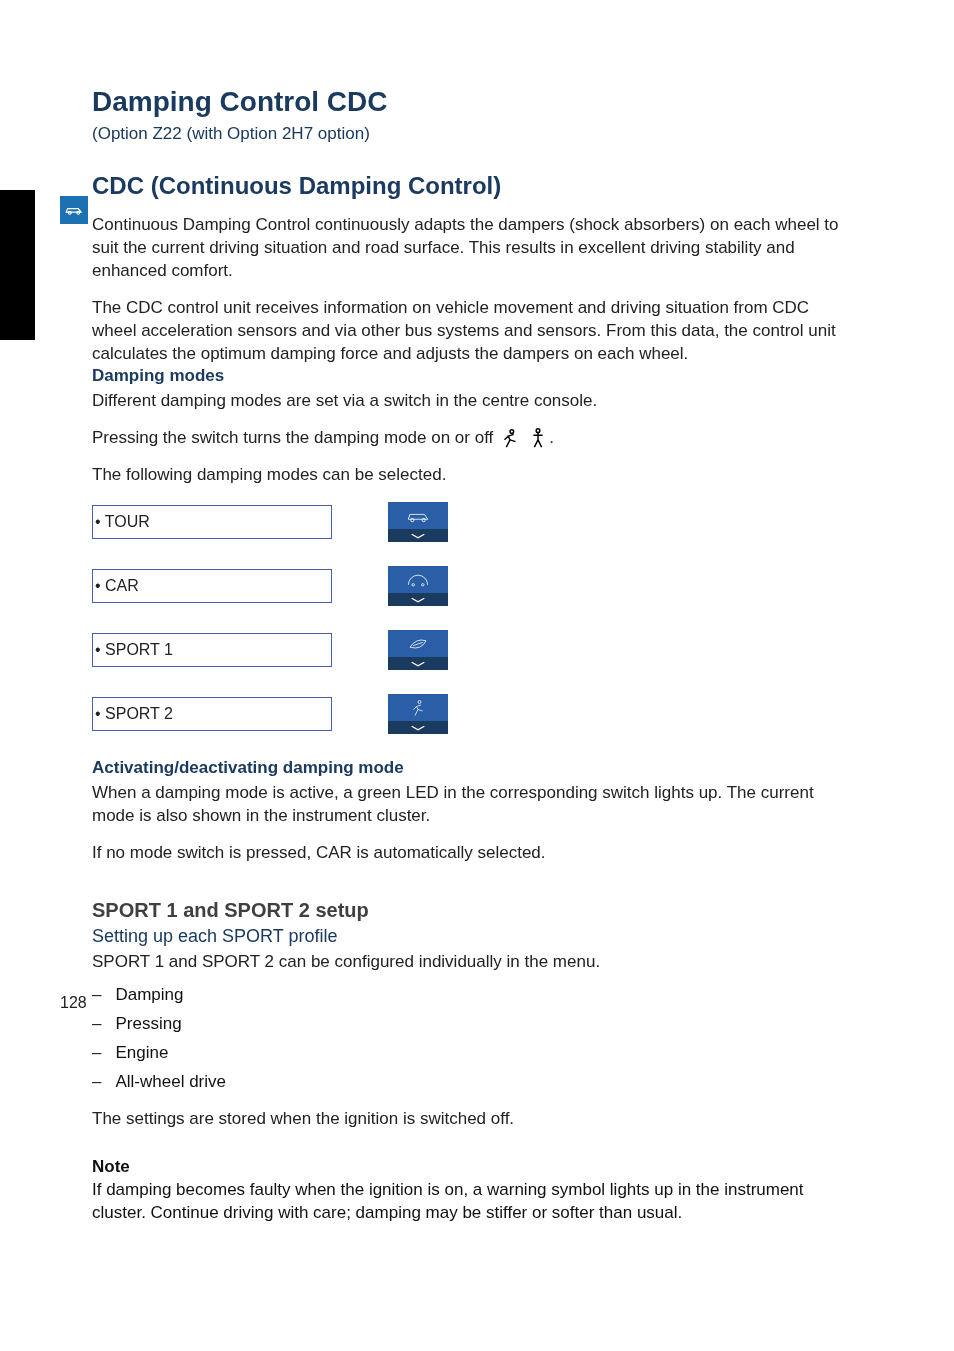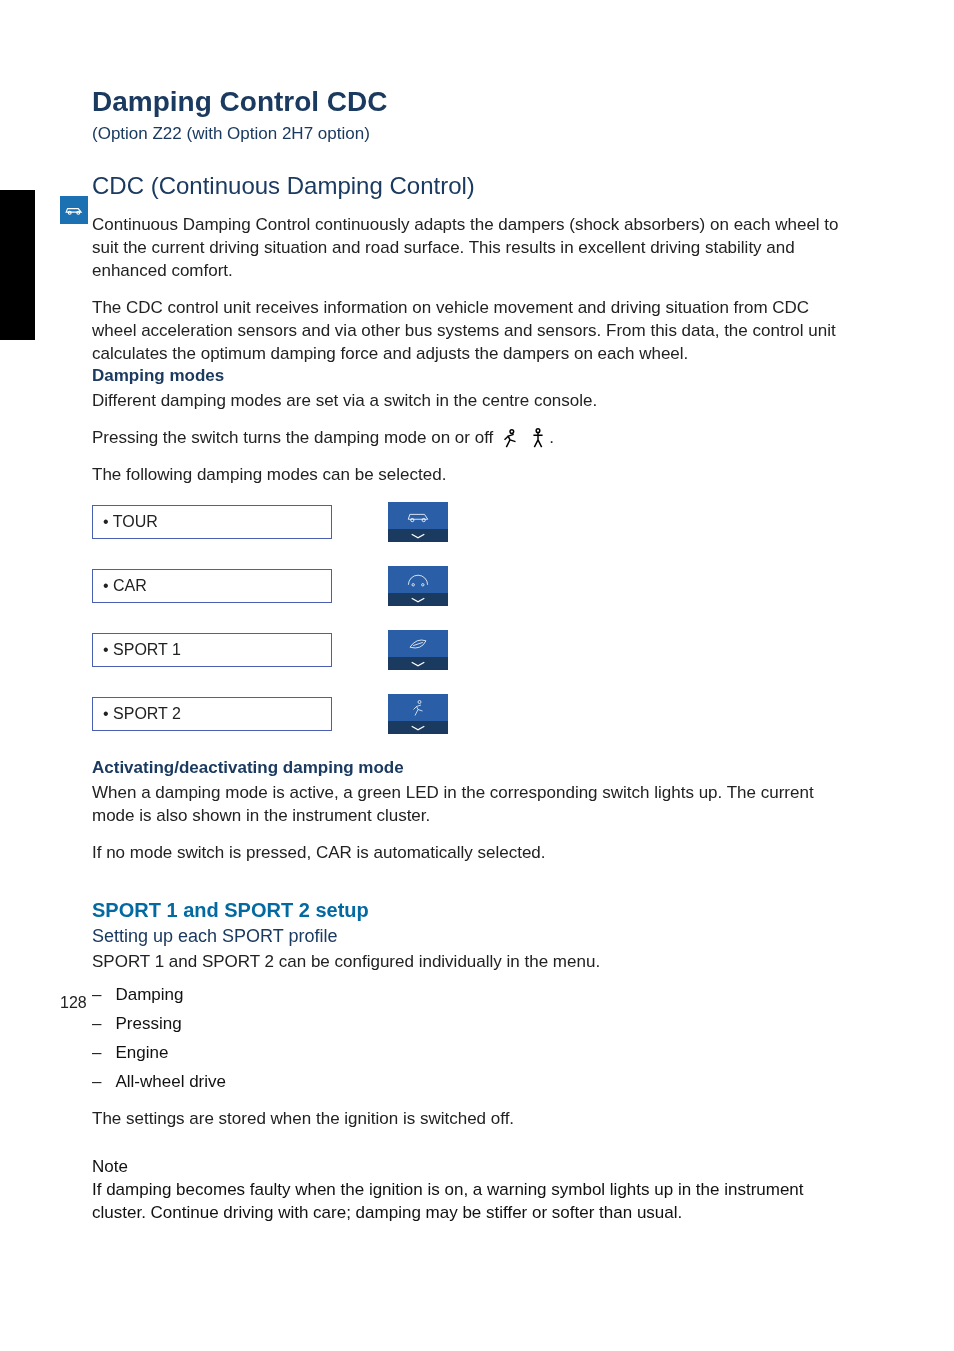--- a/index.html
+++ b/index.html
@@ -55,41 +55,41 @@
     width: 750px;
   }
 
   .heading1 {
     font-size: 28px;
     font-weight: 700;
     color: #1b3a60;
   }
   .heading2 {
     font-size: 24px;
-    font-weight: 400;
+    font-weight: 700;
     color: #1b3a60;
     margin-top: 28px;
   }
   .sub {
     font-size: 17px;
     font-weight: 400;
     color: #1b3a60;
     margin-top: 6px;
   }
   .body-text {
     font-size: 17px;
     color: #222;
     line-height: 1.35;
     margin-top: 14px;
   }
   .body-text.small-gap { margin-top: 4px; }
 
   .note-bold {
     font-size: 17px;
-    font-weight: 400;
+    font-weight: 700;
     margin-top: 26px;
   }
   .note-text {
     font-size: 17px;
     margin-top: 2px;
     line-height: 1.35;
   }
 
   .section-heading {
     font-size: 17px;
@@ -107,21 +107,21 @@
     gap: 56px;
     margin-bottom: 24px;
   }
   .option-box {
     width: 240px;
     height: 34px;
     border: 1.5px solid #4a5fb0;
     background: #fff;
     display: flex;
     align-items: center;
-    padding-left: 10px;
+    padding-left: 2px;
     font-size: 16px;
     color: #222;
   }
   .option-tile {
     width: 60px;
     height: 40px;
     display: flex;
     flex-direction: column;
   }
   .option-tile .tile-top {
@@ -162,21 +162,21 @@
     height: 22px;
     stroke: #000;
     fill: none;
     stroke-width: 1.6;
   }
 
   
   .sport-heading {
     font-size: 20px;
     font-weight: 700;
-    color: #0369a1;
+    color: #404040;
     margin-top: 34px;
   }
   .sport-heading-sub {
     font-size: 18px;
     color: #1b3a60;
     font-weight: 400;
     margin-top: 4px;
   }
 
   

